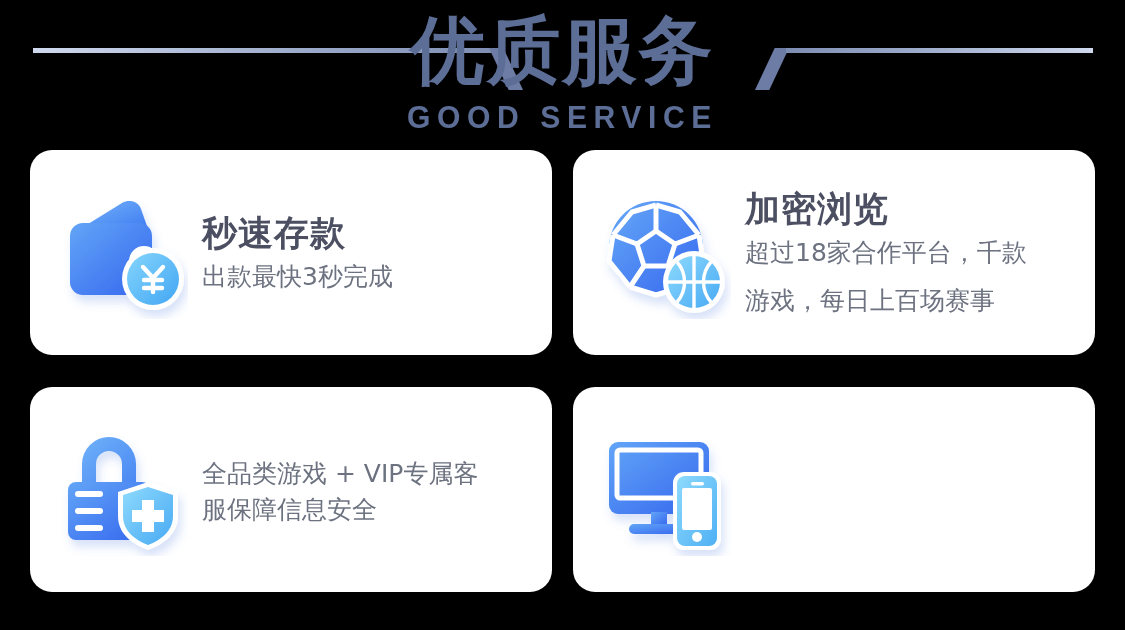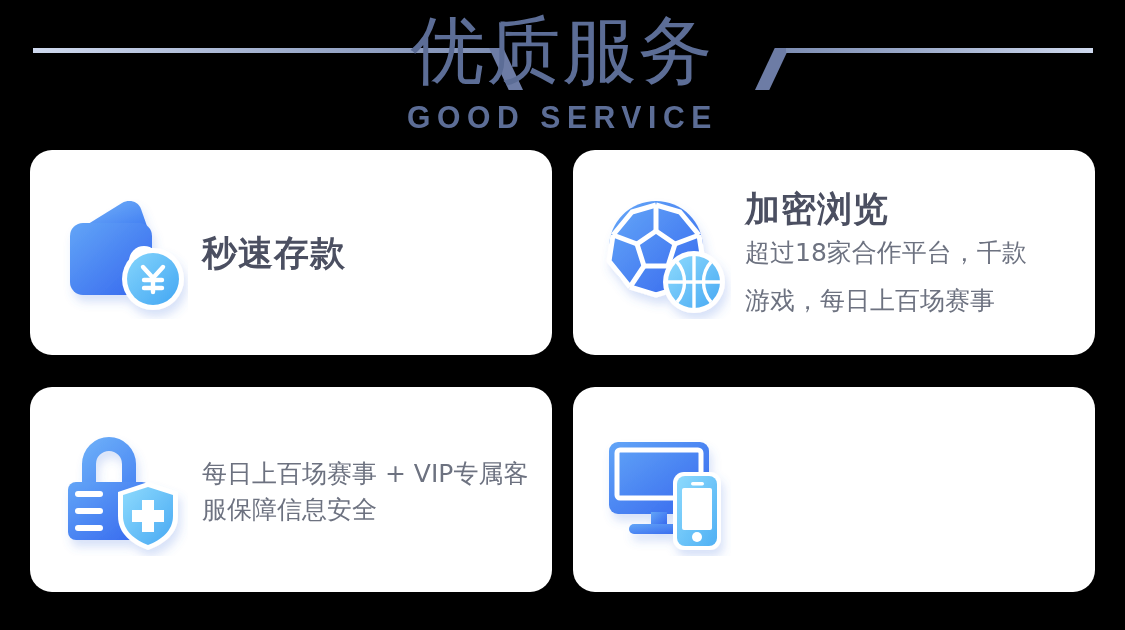--- a/index.html
+++ b/index.html
@@ -18,21 +18,21 @@
         background:linear-gradient(90deg,#cfd9ee 0%,#9aa9c9 60%,#7e8eb3 100%);}
   .rule.right2{left:786px;width:307px;
         background:linear-gradient(90deg,#7e8eb3 0%,#9aa9c9 40%,#cfd9ee 100%);}
 
   .slash{position:absolute;top:48px;width:34px;height:42px;background:#6d7ca5;}
   .slash.l{left:489px;clip-path:polygon(0 0,42% 0,100% 100%,58% 100%);}
   .slash.r{left:755px;clip-path:polygon(58% 0,100% 0,42% 100%,0 100%);}
 
   .cn-title{
     position:absolute;left:0;right:0;top:8px;text-align:center;
-    font-size:74px;line-height:84px;font-weight:normal;color:#5c6d96;
+    font-size:74px;line-height:84px;font-weight:bold;color:#5c6d96;
     letter-spacing:2px;
     font-family:"DejaVu Sans","Liberation Sans",sans-serif;
   }
   .en-title{
     position:absolute;left:0;right:0;top:99px;text-align:center;
     font-size:32px;line-height:36px;font-weight:bold;color:#5c6d96;
     letter-spacing:7px;
     transform:scaleX(.94);
   }
 
@@ -97,20 +97,21 @@
             <path d="M87 80 L97 91 L107 80"></path>
             <path d="M88 93 H106"></path>
             <path d="M88 101 H106"></path>
             <path d="M97 91 V105"></path>
           </g>
         </g>
       </svg>
     </div>
     <div class="txt">
       <div class="c-title">秒速存款</div>
+      <div class="c-desc">出款最快3秒完成</div>
     </div>
   </div>
 
   <div class="card">
     <div class="icon-wrap">
       <svg viewBox="0 0 132 132" width="132" height="132">
         <defs>
           <linearGradient id="g2" x1="0" y1="0" x2="1" y2="1">
             <stop offset="0" stop-color="#66a9f8"></stop>
               <stop offset="1" stop-color="#3566ee"></stop>
@@ -184,21 +185,21 @@
             <path d="M22 87 H44"></path>
             <path d="M22 104 H44"></path>
           </g>
           <path d="M92 58 L122 68 V92 C122 110 108 120 92 126 C76 120 62 110 62 92 V68 Z" fill="#ffffff"></path>
           <path d="M92 63 L117 71 V92 C117 107 105 116 92 121 C79 116 67 107 67 92 V71 Z" fill="url(#g3b)"></path>
           <path d="M86 76 H98 V86 H108 V98 H98 V108 H86 V98 H76 V86 H86 Z" fill="#ffffff"></path>
         </g>
       </svg>
     </div>
     <div class="txt">
-      <div class="c-desc">每日上百场赛事 + VIP专属客</div>
+      <div class="c-desc">全品类游戏 + VIP专属客</div>
       <div class="c-desc" style="margin-top:0">服保障信息安全</div>
     </div>
   </div>
 
   <div class="card">
     <div class="icon-wrap">
       <svg viewBox="0 0 132 132" width="132" height="132">
         <defs>
           <linearGradient id="g4" x1="0" y1="0" x2="1" y2="1">
             <stop offset="0" stop-color="#62a5f7"></stop>

